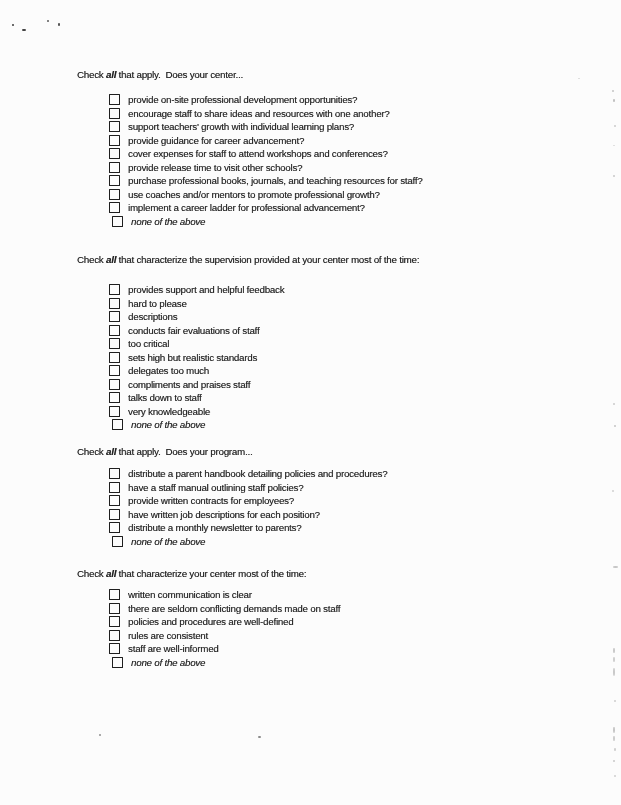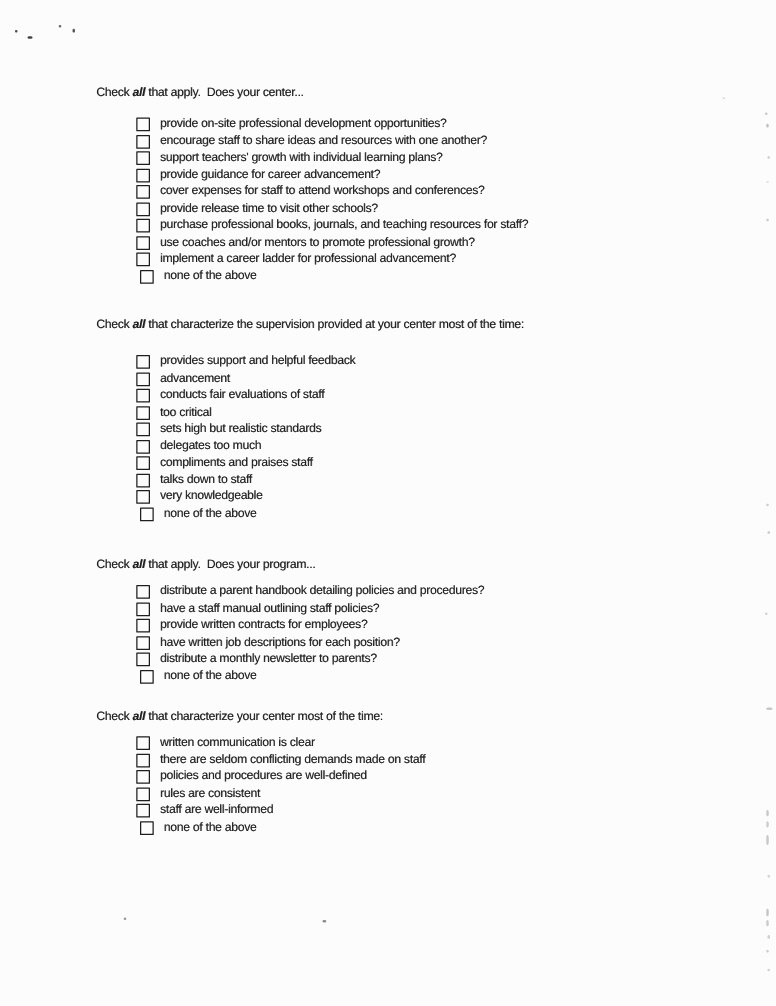--- a/index.html
+++ b/index.html
@@ -17,21 +17,21 @@
     position:absolute; left:77px;
     font-size:9.7px; letter-spacing:-0.2px;
     line-height:12px;
     white-space:pre;
     color:var(--ink,#1f1f1f);
     text-shadow:0.3px 0 0 rgba(25,25,25,0.55);
   }
   .heading .emph { font-weight:bold; font-style:italic; }
   .rows { position:absolute; left:109px; }
   .row { display:flex; align-items:center; height:13.5px; }
-  .row:last-child { margin-left:3px; }
+  .row:last-child { margin-left:3px;font-style:italic; }
   .checkbox {
     box-sizing:border-box;
     width:11px; height:11px; flex:none;
     border:1.4px solid var(--box,#1e1e1e);
     background:var(--paper,#fcfcfc);
     margin-right:8px;
     border-radius:0.5px;
   }
   .row-label {
     font-size:9.7px; letter-spacing:-0.2px;
@@ -103,24 +103,28 @@
   </div>
 
   <div class="section">
     <div class="heading" style="top: 254px;"><span>Check </span><span class="emph">all</span><span> that characterize the supervision provided at your center most of the time:</span></div>
     <div class="rows" style="top: 283px;">
   <div class="row">
     <span class="checkbox"></span>
     <span class="row-label">provides support and helpful feedback</span>
   </div>
 
-
-  <div class="row">
-    <span class="checkbox"></span>
-    <span class="row-label">advancement</span>
+  <div class="row">
+    <span class="checkbox"></span>
+    <span class="row-label">hard to please</span>
+  </div>
+
+  <div class="row">
+    <span class="checkbox"></span>
+    <span class="row-label">descriptions</span>
   </div>
 
   <div class="row">
     <span class="checkbox"></span>
     <span class="row-label">conducts fair evaluations of staff</span>
   </div>
 
   <div class="row">
     <span class="checkbox"></span>
     <span class="row-label">too critical</span>

